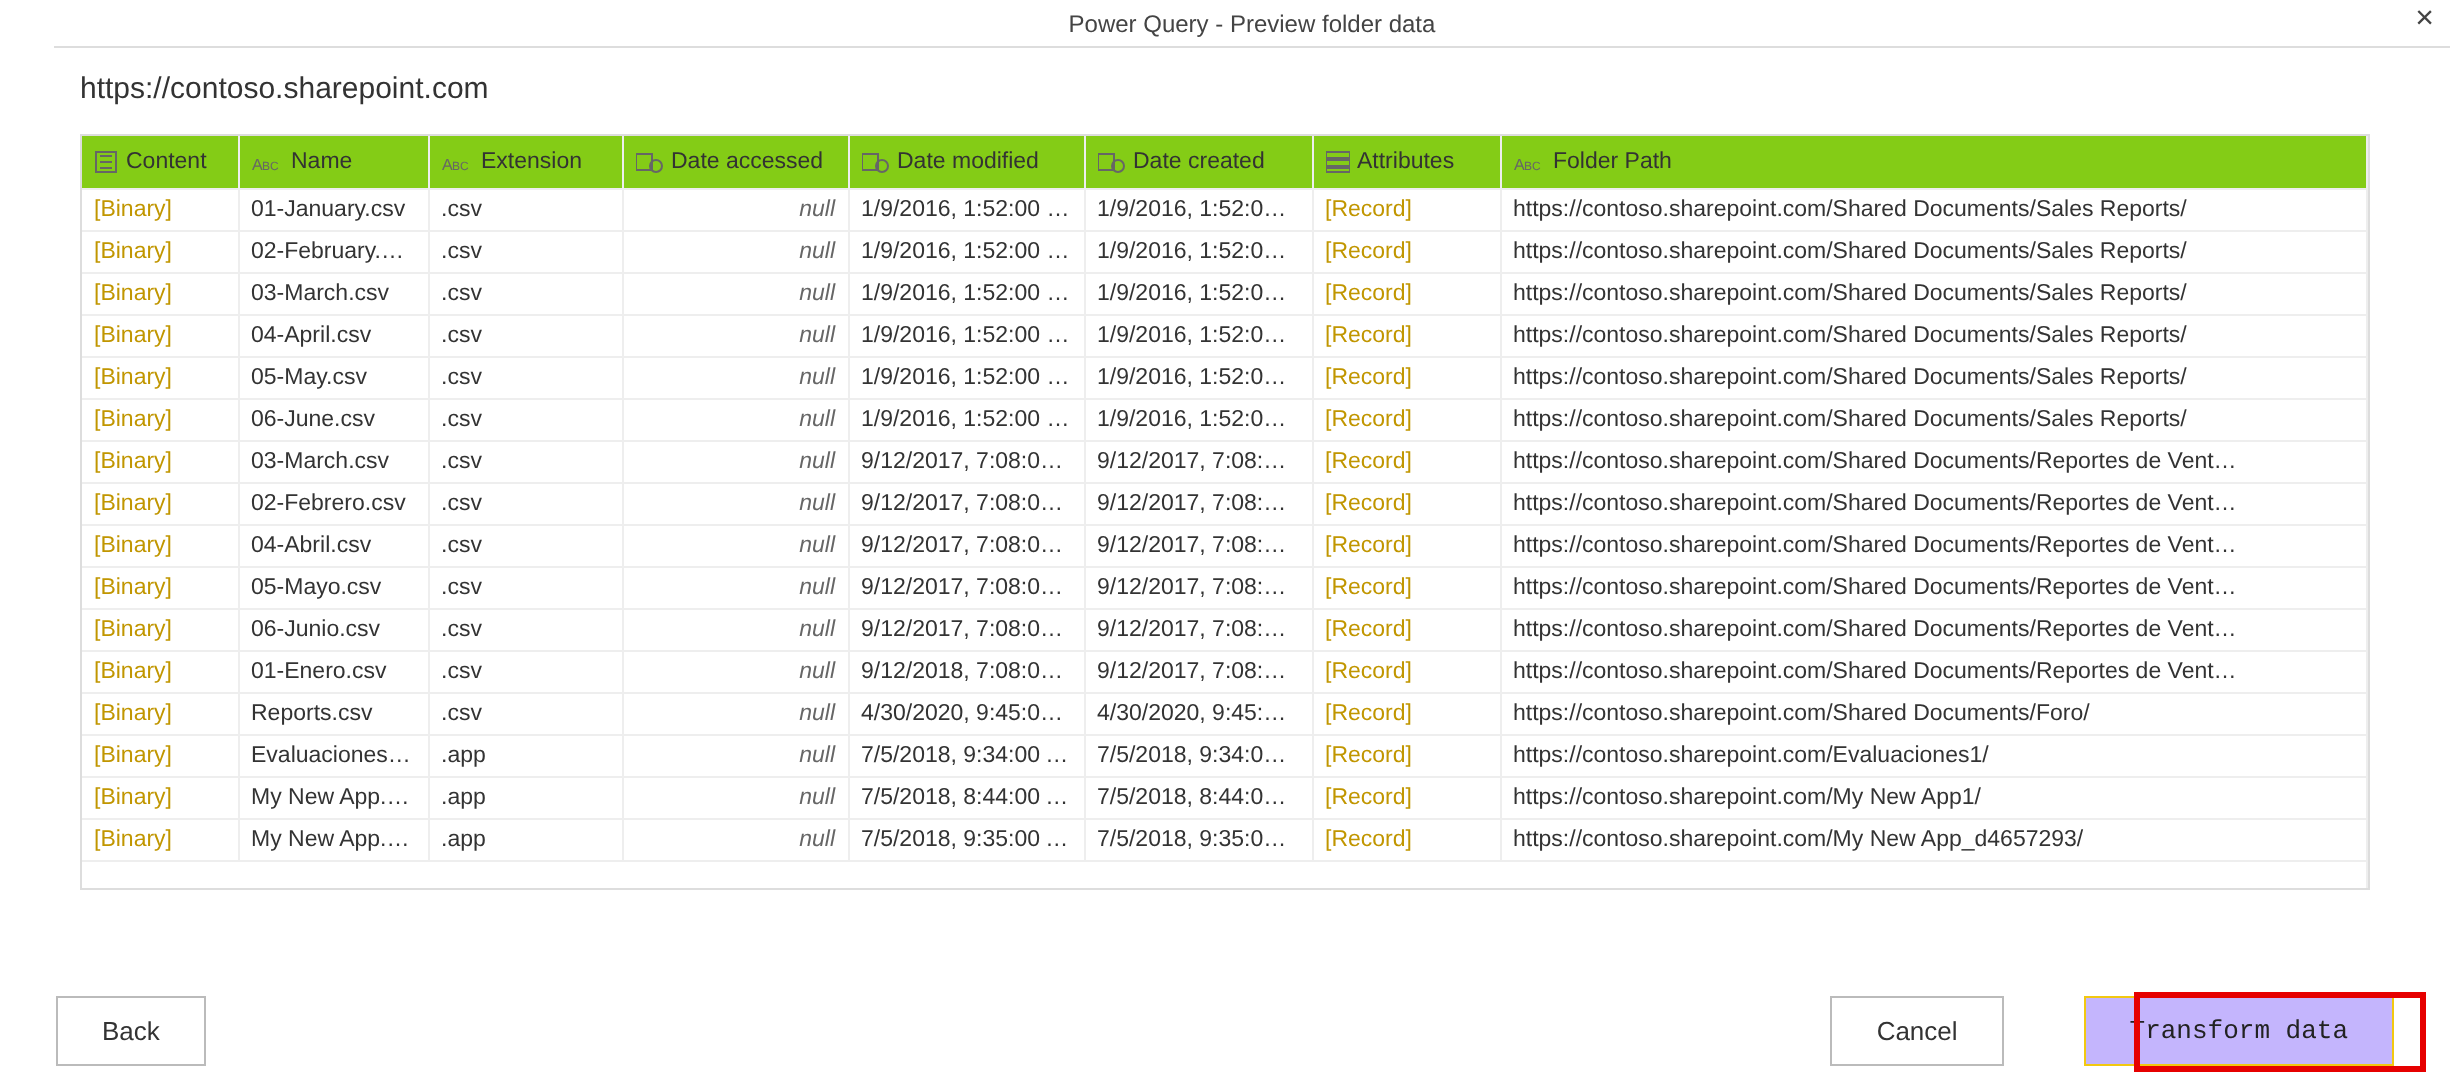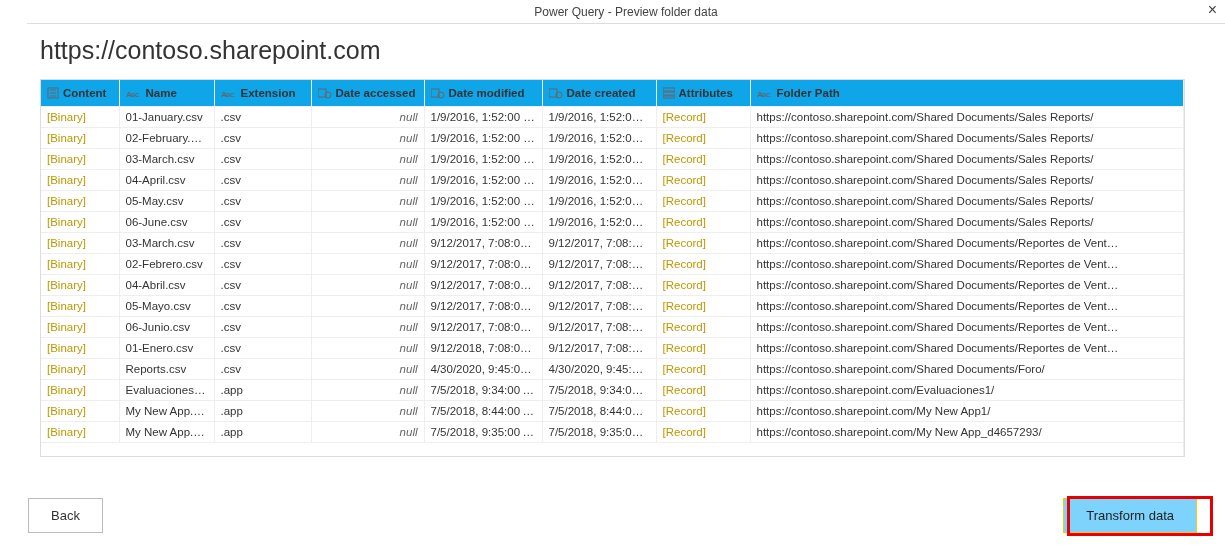--- a/index.html
+++ b/index.html
@@ -28,21 +28,21 @@
       position: absolute;
       right: 8px;
       top: 2px;
       font-size: 16px;
       color: #444;
       cursor: pointer;
       line-height: 1;
     }
     .url {
       padding: 12px 40px 14px 40px;
-      font-size: 25px;
+      font-size: 15px;
       font-weight: 300;
       color: #333;
     }
     .table-wrap {
       margin: 0 40px;
       border: 1px solid #ddd;
       overflow: hidden;
     }
     table {
       border-collapse: collapse;
@@ -55,22 +55,22 @@
       padding: 3px 6px;
       text-align: left;
       white-space: nowrap;
       overflow: hidden;
       text-overflow: ellipsis;
       font-size: 11.5px;
       height: 21px;
       color: #333;
     }
     th {
-      background: #0ea5e9;
-      font-weight: 700;
+      background: #84cc16;
+      font-weight: 400;
       color: #333;
       height: 26px;
     }
     th .hdr {
       display: flex;
       align-items: center;
       gap: 4px;
     }
     th svg { flex-shrink: 0; }
     .w-content { width: 78px; }
@@ -100,23 +100,24 @@
       background: #fff;
       padding: 9px 22px;
       font-size: 13px;
       cursor: pointer;
       margin-left: 12px;
       color: #333;
       font-family: inherit;
     }
     .btn-left { margin-left: 0; }
     .btn-primary {
-      background: #7dd3fc;
+      background: #c4b5fd;
       border-color: #f2c811;
       color: #222;
+      font-family: Liberation Mono, monospace;
     }
     .highlight-box {
       position: absolute;
       border: 3px solid #e60000;
       pointer-events: none;
     }
     tr.spacer-row td { height: 14px; border-bottom: none; }
   </style>
 </head>
 <body>
@@ -376,16 +377,17 @@
         <tr class="spacer-row">
           <td colspan="8"></td>
         </tr>
       </tbody>
   </table>
 </div>
 
 <div class="footer">
   <button class="btn btn-left">Back</button>
   <div class="spacer"></div>
+  <button class="btn">Cancel</button>
   <button class="btn btn-primary">Transform data</button>
 </div>
 
 <div class="highlight-box" style="left:1067px; top:496px; width:146px; height:40px;"></div>
 
 </body></html>

